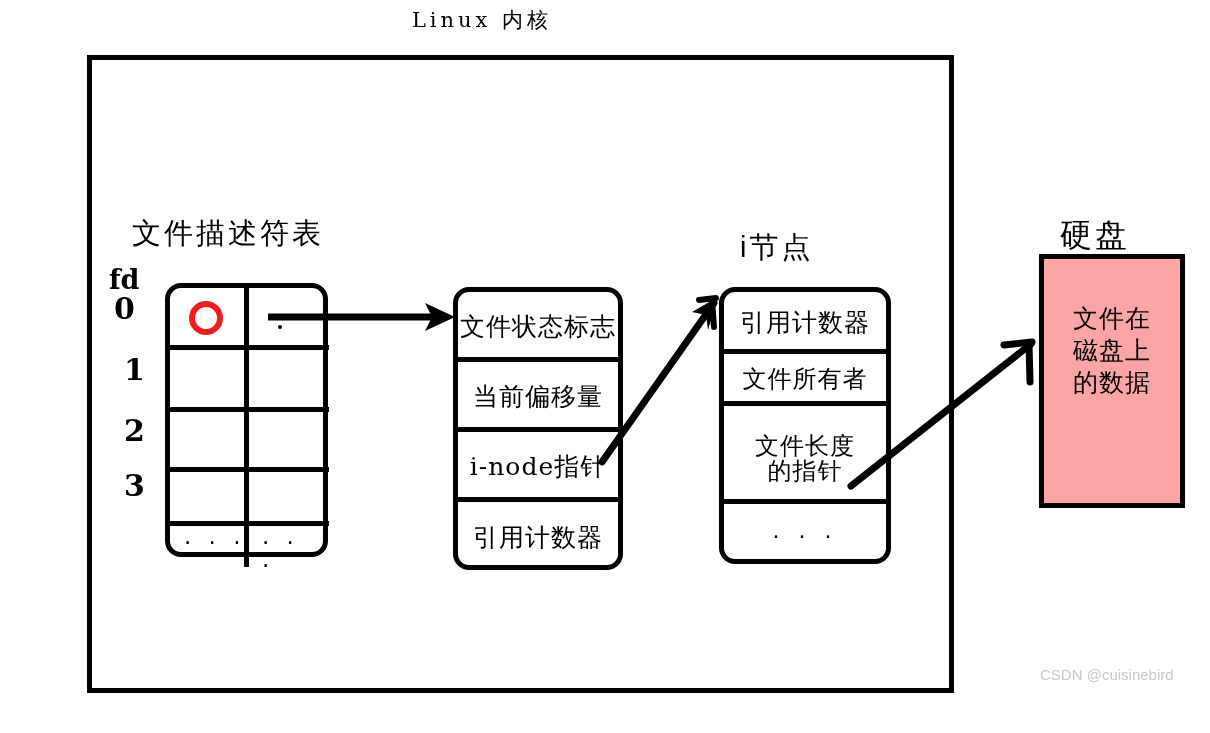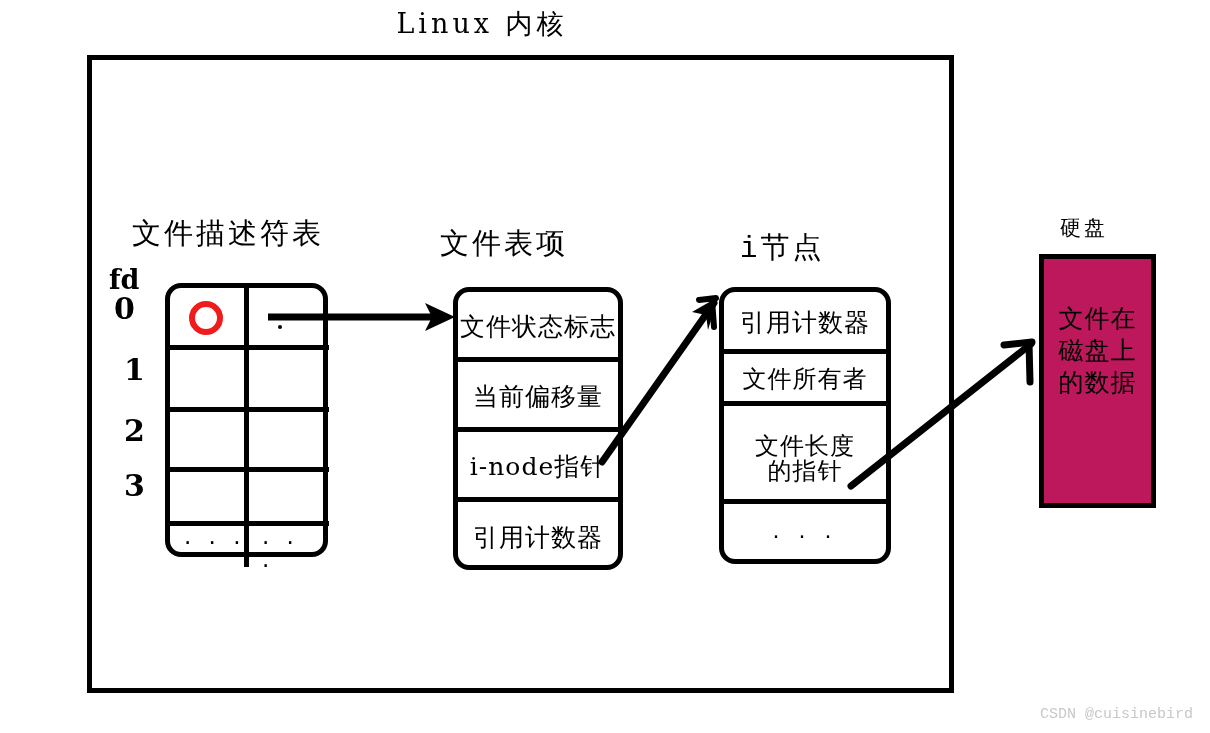--- a/index.html
+++ b/index.html
@@ -20,21 +20,21 @@
 
   
   .abs { position: absolute; }
 
   
   .diagram-title {
     left: 352px;
     top: 6px;
     width: 260px;
     text-align: center;
-    font-size: 27px;
+    font-size: 21px;
     letter-spacing: 4px;
     color: #000;
     font-family: "DejaVu Serif", "Liberation Serif", serif;
     white-space: nowrap;
   }
 
   
   .kernel-frame {
     left: 87px;
     top: 55px;
@@ -44,26 +44,26 @@
     box-sizing: border-box;
     background: transparent;
   }
 
   
   .caption {
     font-size: 29px;
     letter-spacing: 3px;
     color: #000;
     white-space: nowrap;
-    font-family: Liberation Mono, monospace;
+    font-family: Liberation Sans, sans-serif;
   }
   .caption-fdtable { left: 132px; top: 214px; }
   .caption-filetable { left: 440px; top: 224px; }
   .caption-inode { left: 740px; top: 228px; }
-  .caption-disk { left: 1060px; top: 214px; font-size: 21px; }
+  .caption-disk { left: 1060px; top: 214px; font-size: 32px; }
 
   
   .fd-labels {
     left: 108px;
     top: 266px;
     width: 54px;
     color: #000;
     font-family: "DejaVu Serif", "Liberation Serif", serif;
   }
   .fd-label {
@@ -178,25 +178,25 @@
     font-family: "DejaVu Sans", "Liberation Sans", sans-serif;
   }
 
   .file-table-box { left: 453px; top: 287px; width: 170px; height: 283px; }
   .inode-box      { left: 719px; top: 287px; width: 172px; height: 277px; }
 
   
   .disk-box {
     left: 1039px;
     top: 254px;
-    width: 117px;
+    width: 146px;
     height: 254px;
     border: 5px solid #000;
     box-sizing: border-box;
-    background: #be185d;
+    background: #fca5a5;
   }
   .disk-text {
     position: absolute;
     left: 0;
     right: 0;
     top: 44px;
     text-align: center;
     font-size: 25px;
     line-height: 1.28;
     letter-spacing: 1px;
@@ -209,24 +209,24 @@
     position: absolute;
     left: 0; top: 0;
     width: 1210px;
     height: 733px;
     pointer-events: none;
   }
 
   
   .watermark {
     left: 1040px;
-    top: 706px;
+    top: 666px;
     font-size: 15px;
     color: #c8c8c8;
-    font-family: Liberation Mono, monospace;
+    font-family: Liberation Sans, sans-serif;
     white-space: nowrap;
   }
 </style>
 </head>
 <body>
 
 <div id="canvas">
 
   <div class="abs diagram-title">Linux 内核</div>
 
@@ -262,21 +262,20 @@
     <div class="fd-row" style="top:184px;height:54px">
       <div class="hline" style="top:49px"></div>
     </div>
 
     <div class="fd-row" style="top:238px;height:36px">
       <div class="dots-cell" style="left:14px;top:6px">· · ·</div>
       <div class="dots-cell" style="left:92px;top:6px">· · ·</div>
     </div>
   </div>
 
-  <div class="abs caption caption-filetable">文件表项</div>
 
   <div class="abs hbox file-table-box">
     <div class="record-row" style="top:0px;height:70px">
       <span class="record-label">文件状态标志</span>
       <span class="sep" style="width:162px"></span>
     </div>
     <div class="record-row" style="top:70px;height:70px">
       <span class="record-label">当前偏移量</span>
       <span class="sep" style="width:162px"></span>
     </div>

